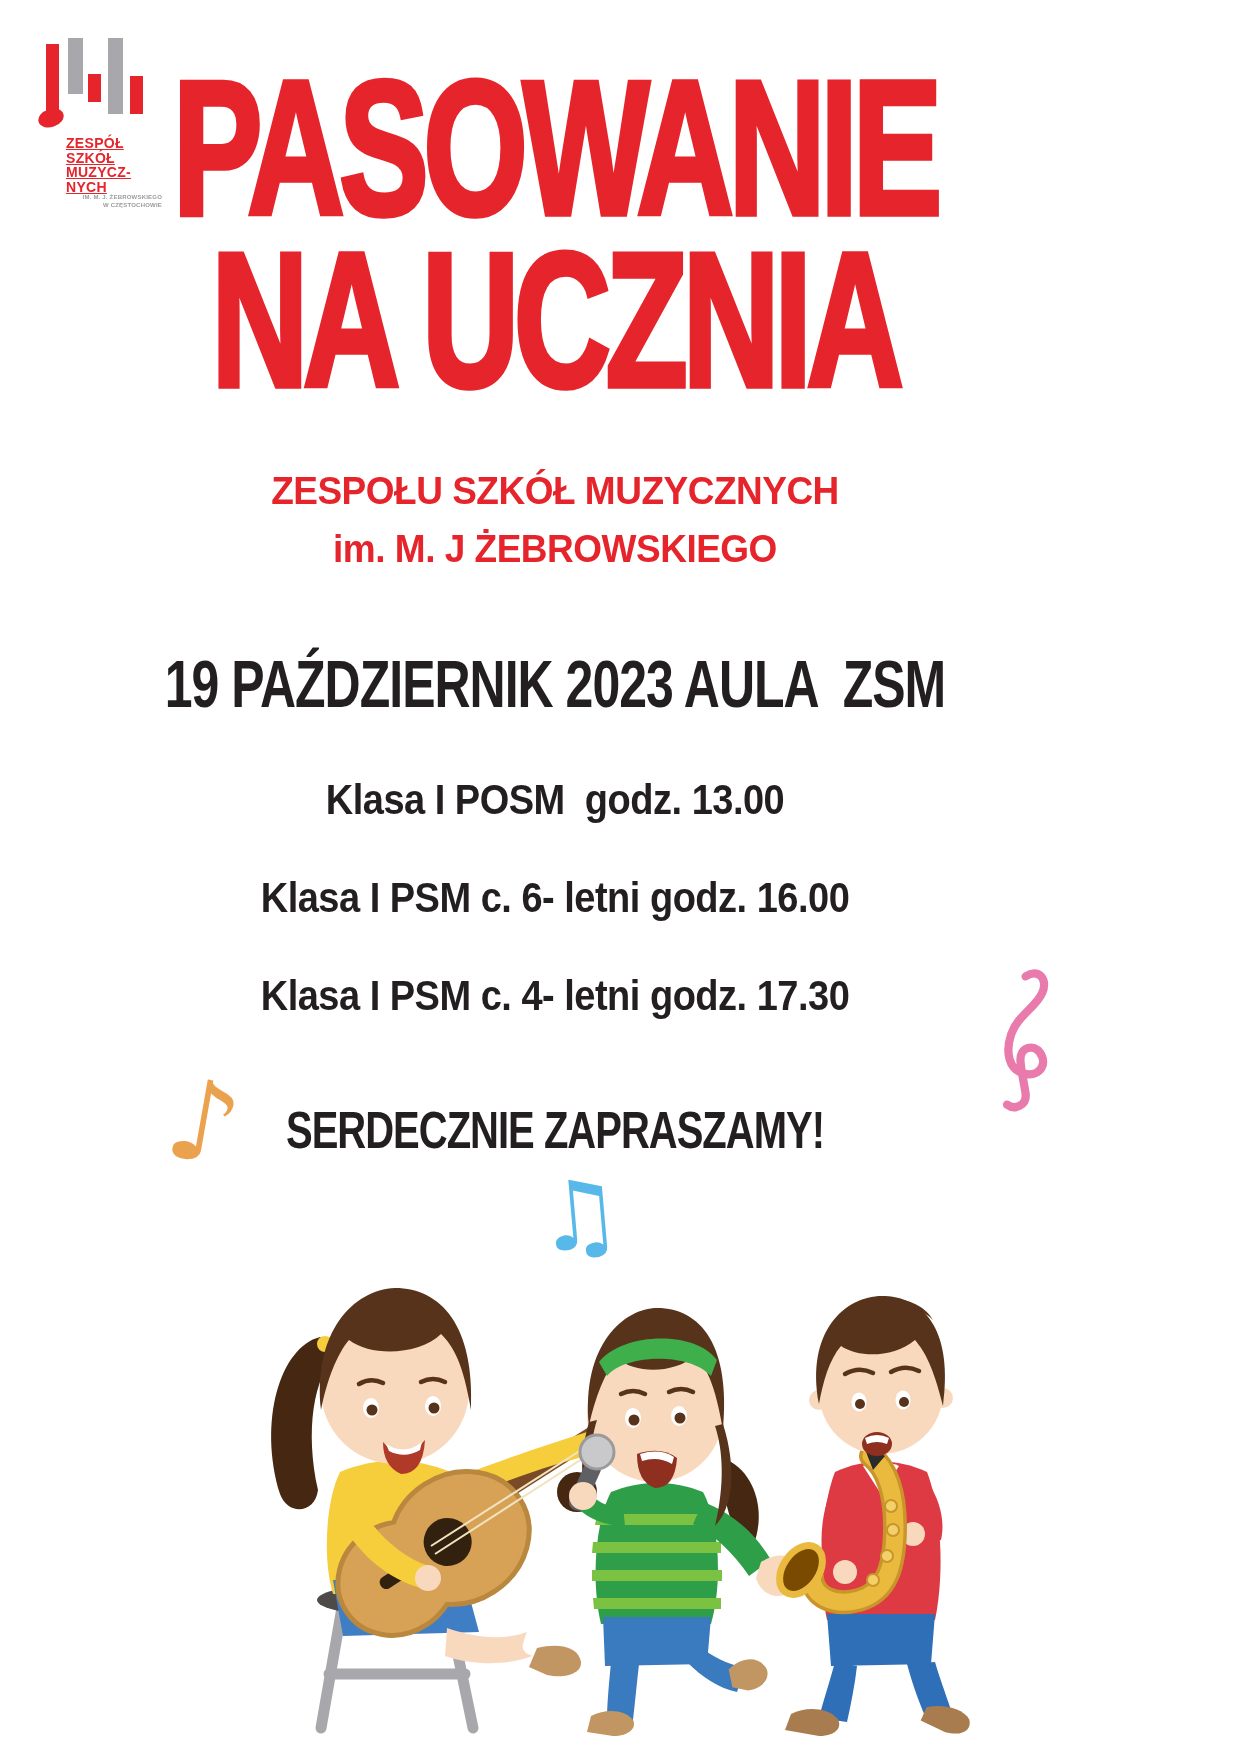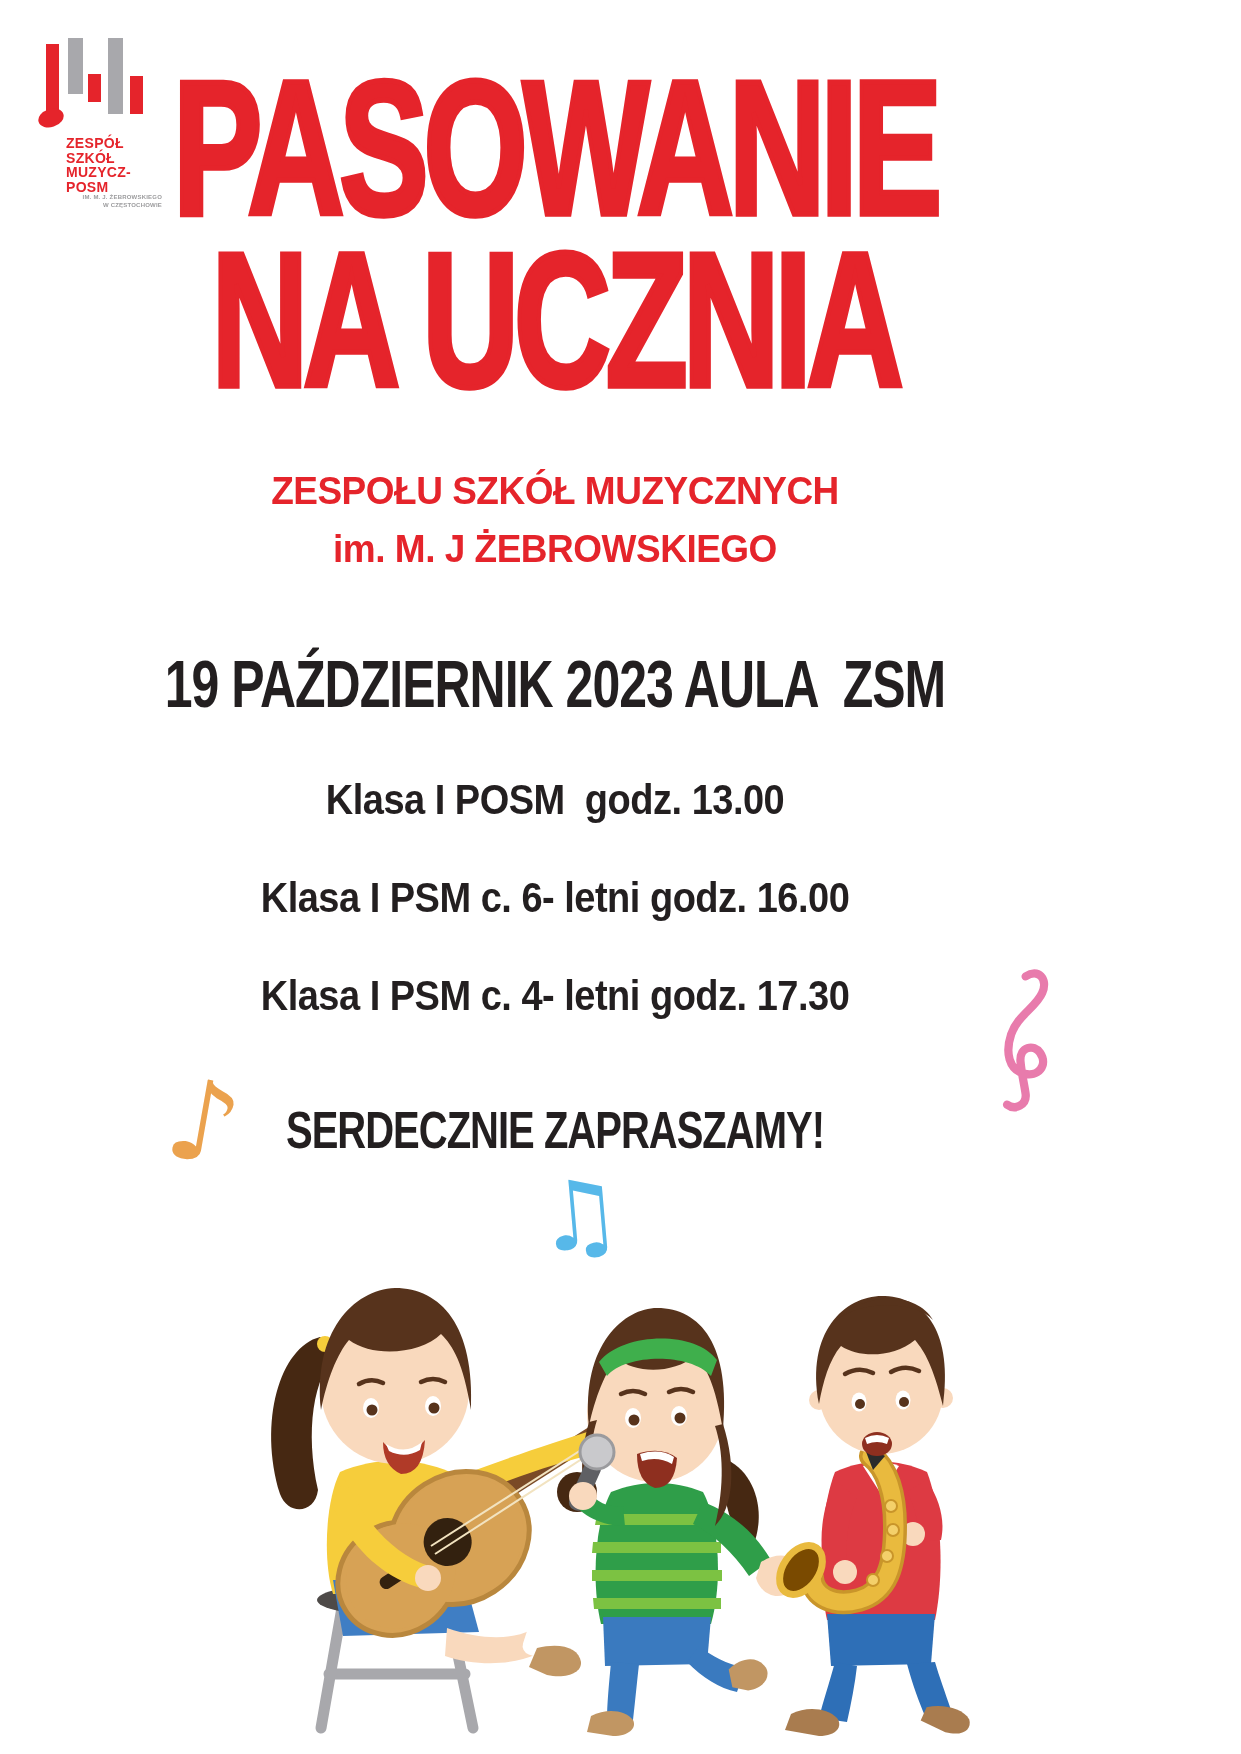--- a/index.html
+++ b/index.html
@@ -35,21 +35,21 @@
     letter-spacing:-0.5px;transform:scaleY(1.12);transform-origin:50% 0;
   }
   
   .closing{
     font-size:40px;font-weight:bold;line-height:1;color:#231f20;
     letter-spacing:-1px;transform:scaleY(1.28);transform-origin:50% 0;
   }
   
   .logo{left:38px;top:34px;width:130px;}
   .logo-text{margin-top:2px;padding-left:28px;color:#e5242b;font-weight:bold;
-    font-size:14px;line-height:1.04;letter-spacing:0.3px;}
+    font-size:14px;line-height:1.04;letter-spacing:0.3px;text-decoration:underline;}
   .logo-sub{padding-left:28px;width:96px;text-align:right;color:#9b9b9d;
     font-size:6px;line-height:1.25;letter-spacing:0.2px;font-weight:bold;}
   
   .note-orange{left:168px;top:1066px;font-size:112px;line-height:1;color:#eba24e;
     transform:rotate(10deg);font-family:"DejaVu Sans", sans-serif;}
   .note-blue{left:536px;top:1168px;font-size:96px;line-height:1;color:#57b8e9;
     transform:rotate(-5deg);font-family:"DejaVu Sans", sans-serif;}
 </style>
 </head>
 <body>
@@ -62,21 +62,21 @@
       <rect x="70" y="4" width="15" height="76" fill="#a8a8ac"></rect>
       <rect x="8" y="10" width="13" height="70" fill="#e5242b"></rect>
       <ellipse cx="13" cy="84" rx="13" ry="9" fill="#e5242b" transform="rotate(-18 13 84)"></ellipse>
       <rect x="50" y="40" width="13" height="28" fill="#e5242b"></rect>
       <rect x="92" y="42" width="13" height="38" fill="#e5242b"></rect>
     </svg>
     <div class="logo-text">
       <div>ZESPÓŁ</div>
       <div>SZKÓŁ</div>
       <div>MUZYCZ-</div>
-      <div>POSM</div>
+      <div>NYCH</div>
     </div>
     <div class="logo-sub">
       <div>IM. M. J. ŻEBROWSKIEGO</div>
       <div>W CZĘSTOCHOWIE</div>
     </div>
   </div>
 
   <div class="col title t1">PASOWANIE</div>
   <div class="col title t2">NA UCZNIA</div>
 

